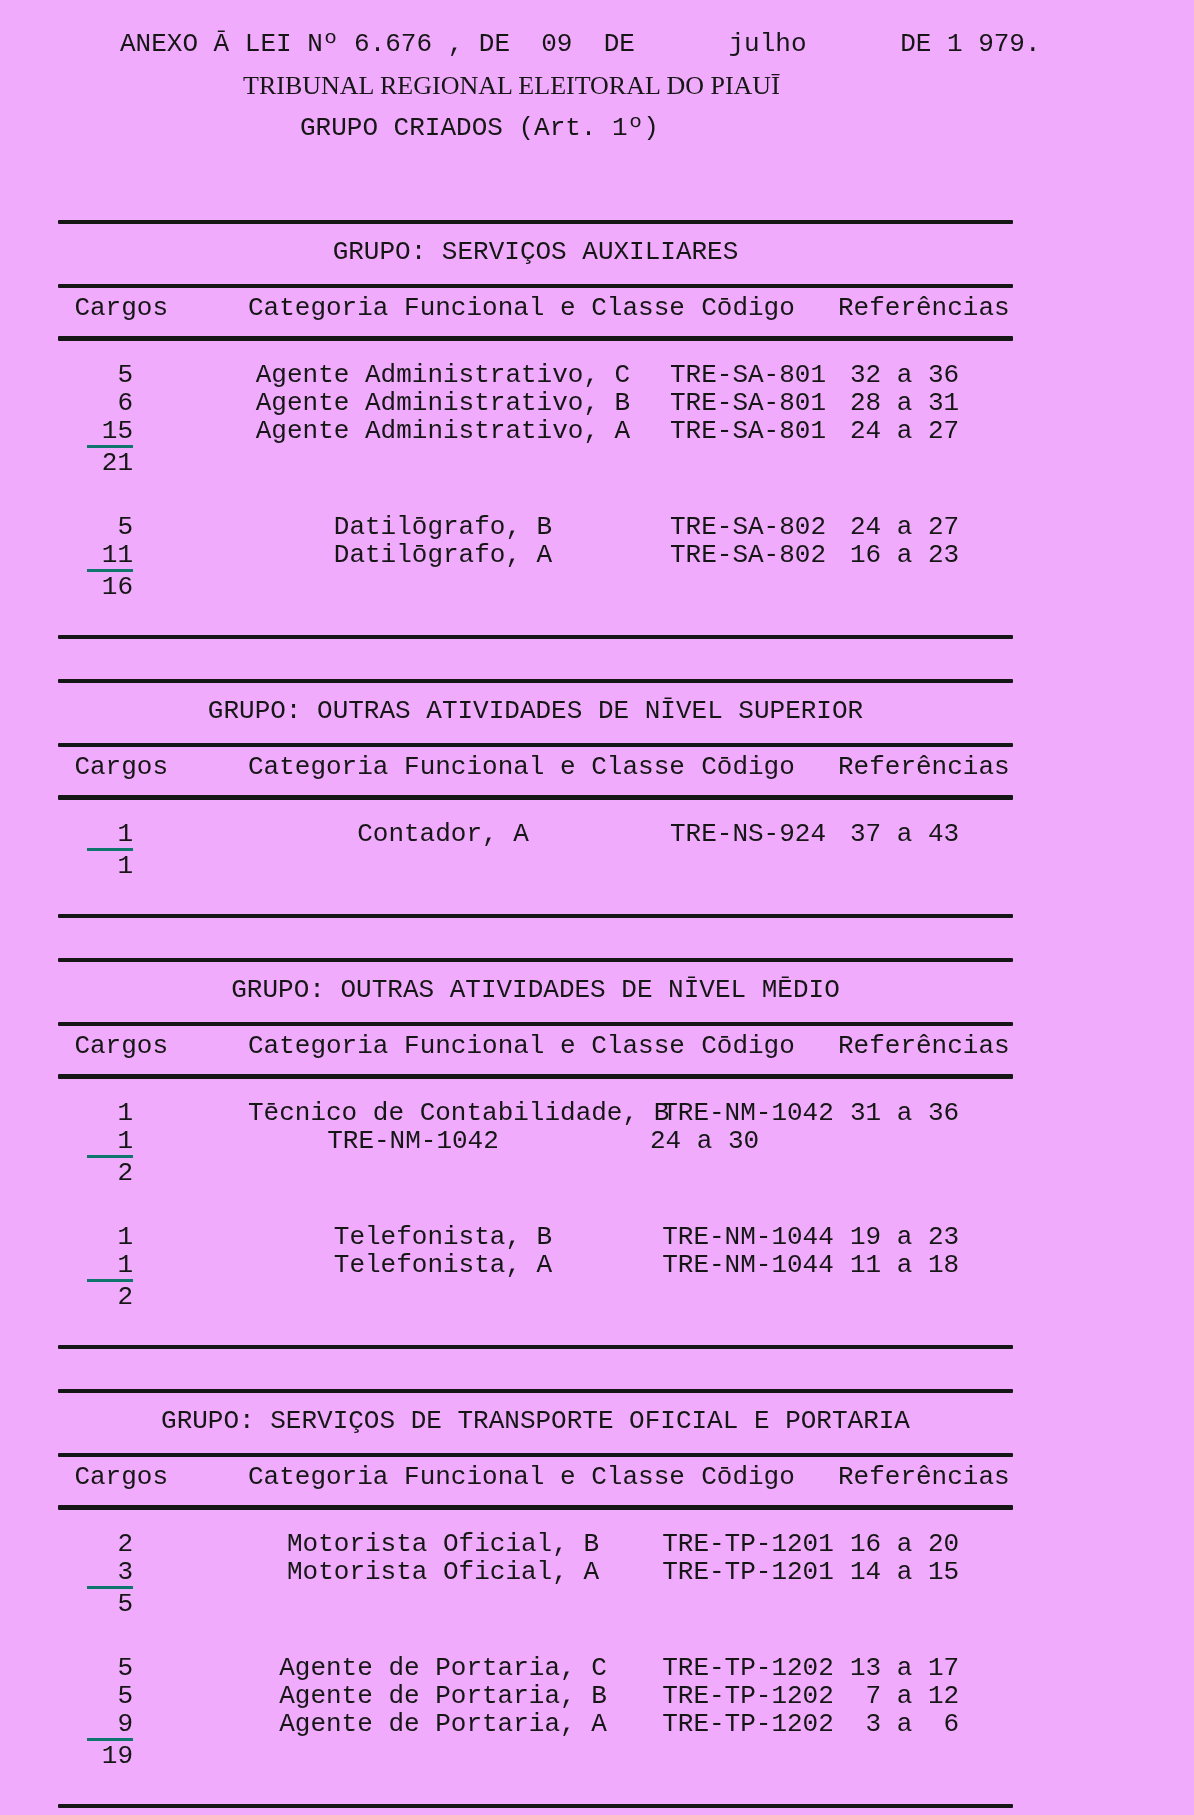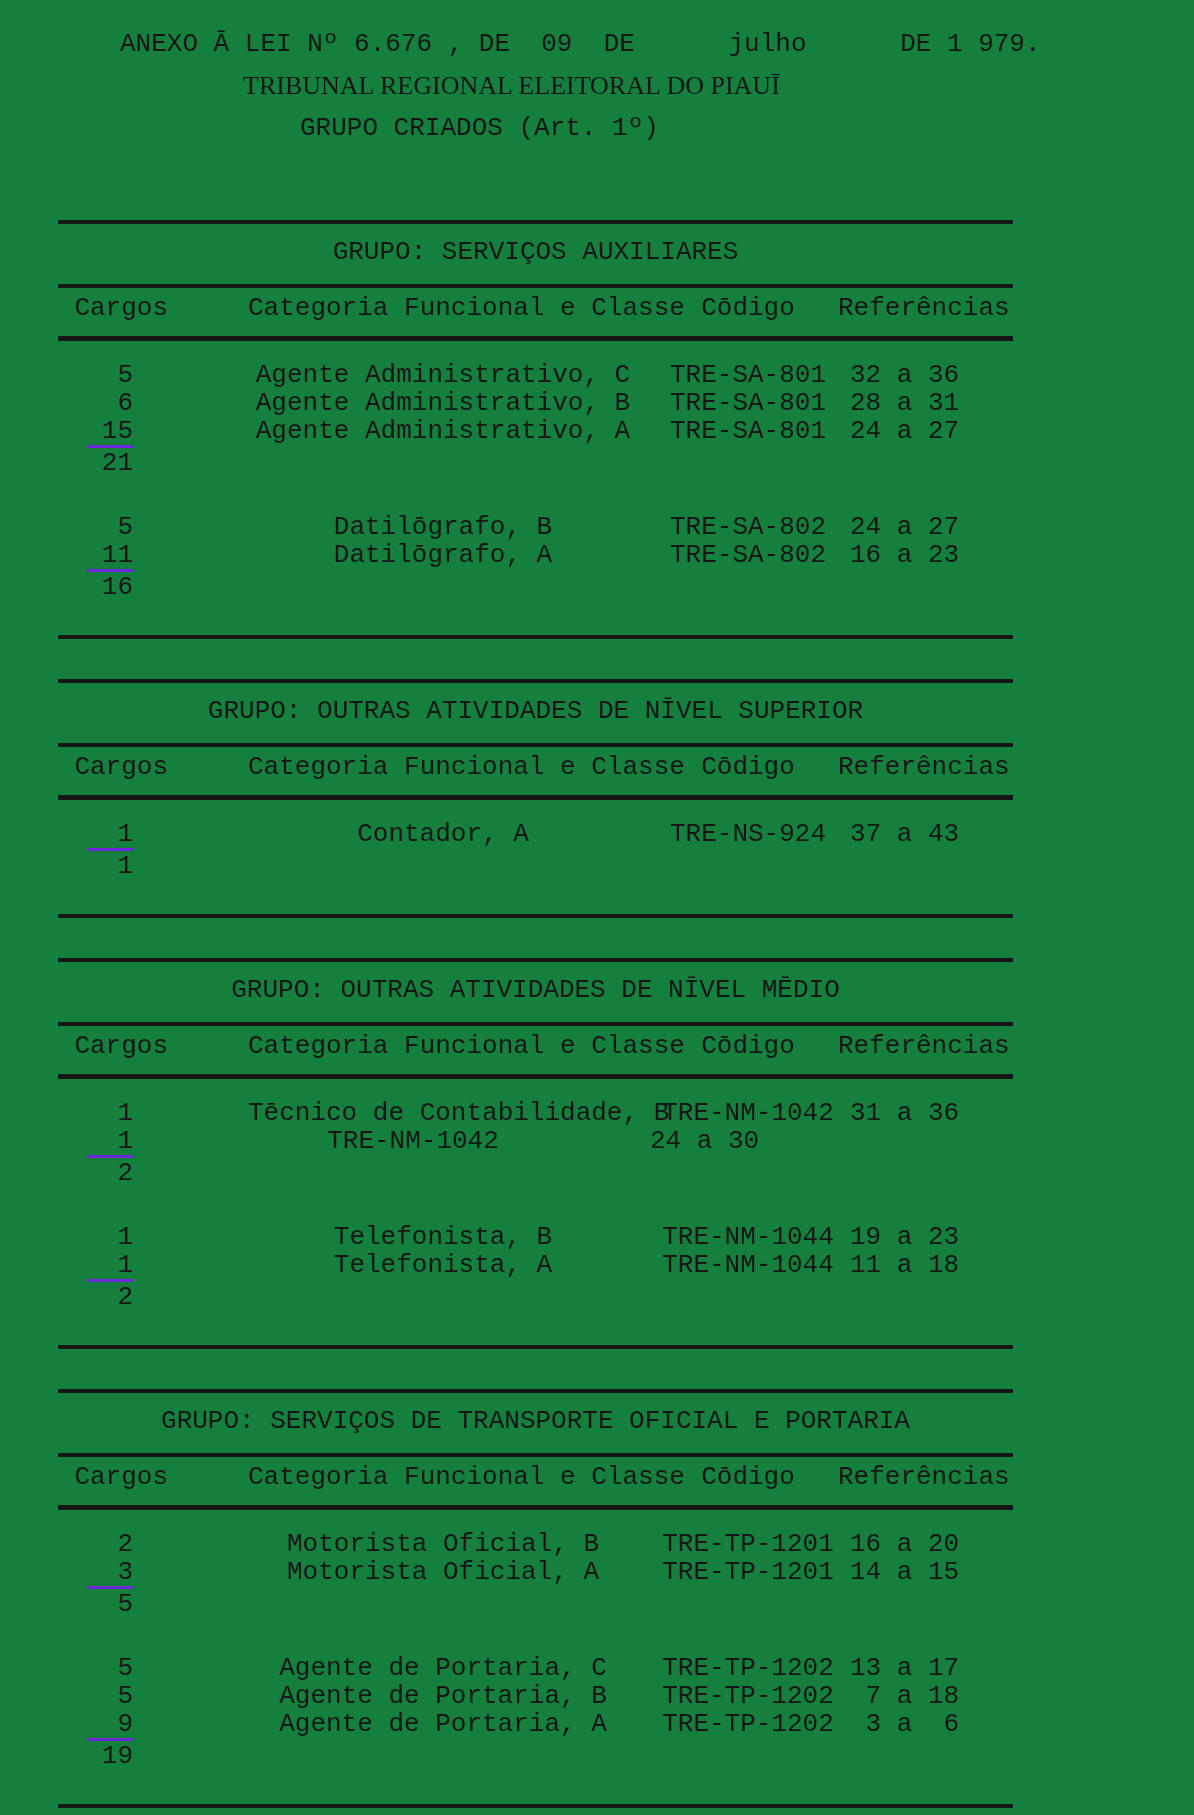--- a/index.html
+++ b/index.html
@@ -1,21 +1,21 @@
 <!DOCTYPE html>
 <html><head>
 <meta charset="utf-8">
 <style>
   html, body { margin: 0; padding: 0; background: #e8e8e8; }
   .page {
     position: relative;
     width: 1194px;
     height: 1815px;
     margin: 0 auto;
-    background: #15803d;
+    background: #f0abfc;
     color: #161616;
     font-family: "Liberation Mono", "DejaVu Sans Mono", monospace;
     font-size: 26px;
     line-height: 28px;
     overflow: hidden;
   }
   .doc-header { padding-top: 30px; }
   .hl { white-space: pre; height: 42px; }
   .hl1 { padding-left: 120px; }
   .hl2 { padding-left: 243px; font-family: Liberation Serif, serif; }
@@ -46,21 +46,21 @@
   .c-cargos { text-align: right; padding-right: 35px; white-space: pre; }
   .c-categoria { text-align: center; padding-left: 80px; white-space: pre; }
   .c-codigo { text-align: center; padding-left: 20px; white-space: pre; }
   .c-refs { padding-left: 12px; white-space: pre; }
 
   .total-row { height: 32px; }
   .total-row .c-cargos span {
     display: inline-block;
     min-width: 46px;
     text-align: right;
-    border-top: 3px solid #6d28d9;
+    border-top: 3px solid #0f766e;
     padding-top: 1px;
   }
 </style>
 </head>
 <body>
 
 <div class="page">
   <div class="doc-header">
     <div class="hl hl1">ANEXO Ā LEI Nº 6.676 , DE  09  DE      julho      DE 1 979.</div>
     <div class="hl hl2">TRIBUNAL REGIONAL ELEITORAL DO PIAUĪ</div>
@@ -229,21 +229,21 @@
             <div class="grid row">
               <div class="c-cargos">5</div>
               <div class="c-categoria">Agente de Portaria, C</div>
               <div class="c-codigo">TRE-TP-1202</div>
               <div class="c-refs">13 a 17</div>
             </div>
             <div class="grid row">
               <div class="c-cargos">5</div>
               <div class="c-categoria">Agente de Portaria, B</div>
               <div class="c-codigo">TRE-TP-1202</div>
-              <div class="c-refs"> 7 a 18</div>
+              <div class="c-refs"> 7 a 12</div>
             </div>
             <div class="grid row">
               <div class="c-cargos">9</div>
               <div class="c-categoria">Agente de Portaria, A</div>
               <div class="c-codigo">TRE-TP-1202</div>
               <div class="c-refs"> 3 a  6</div>
             </div>
             <div class="grid total-row">
               <div class="c-cargos"><span>19</span></div>
             </div>

